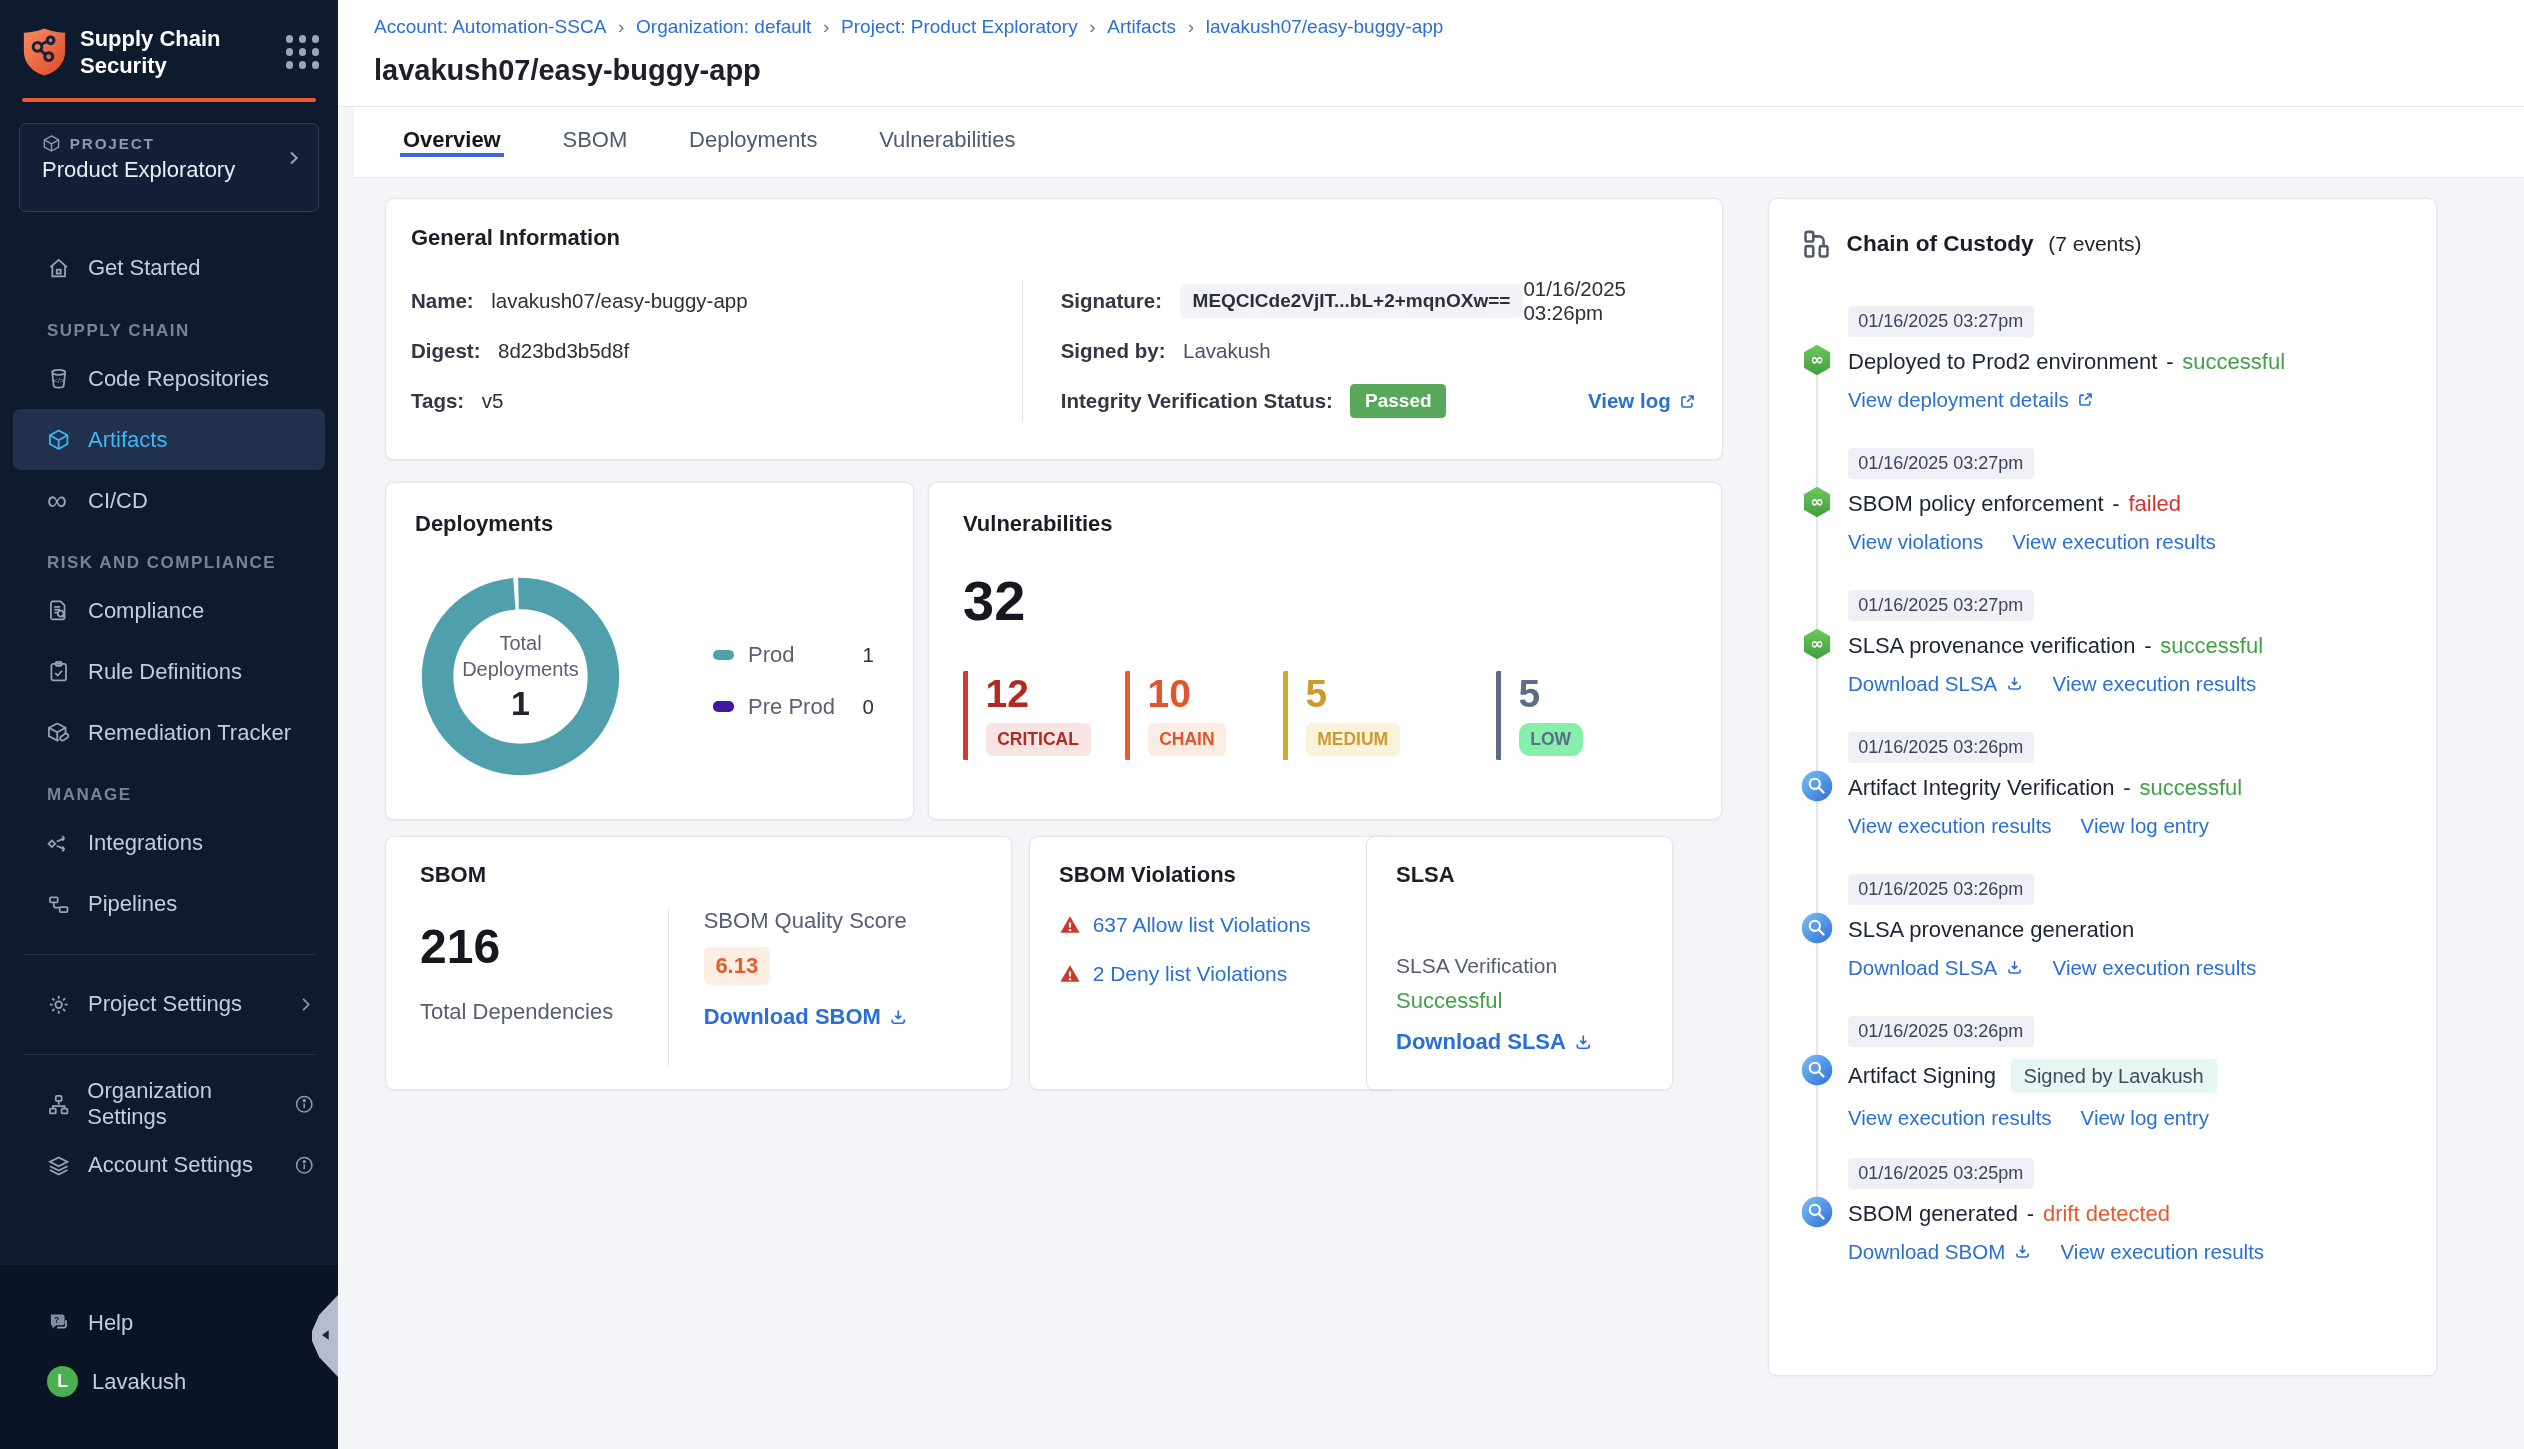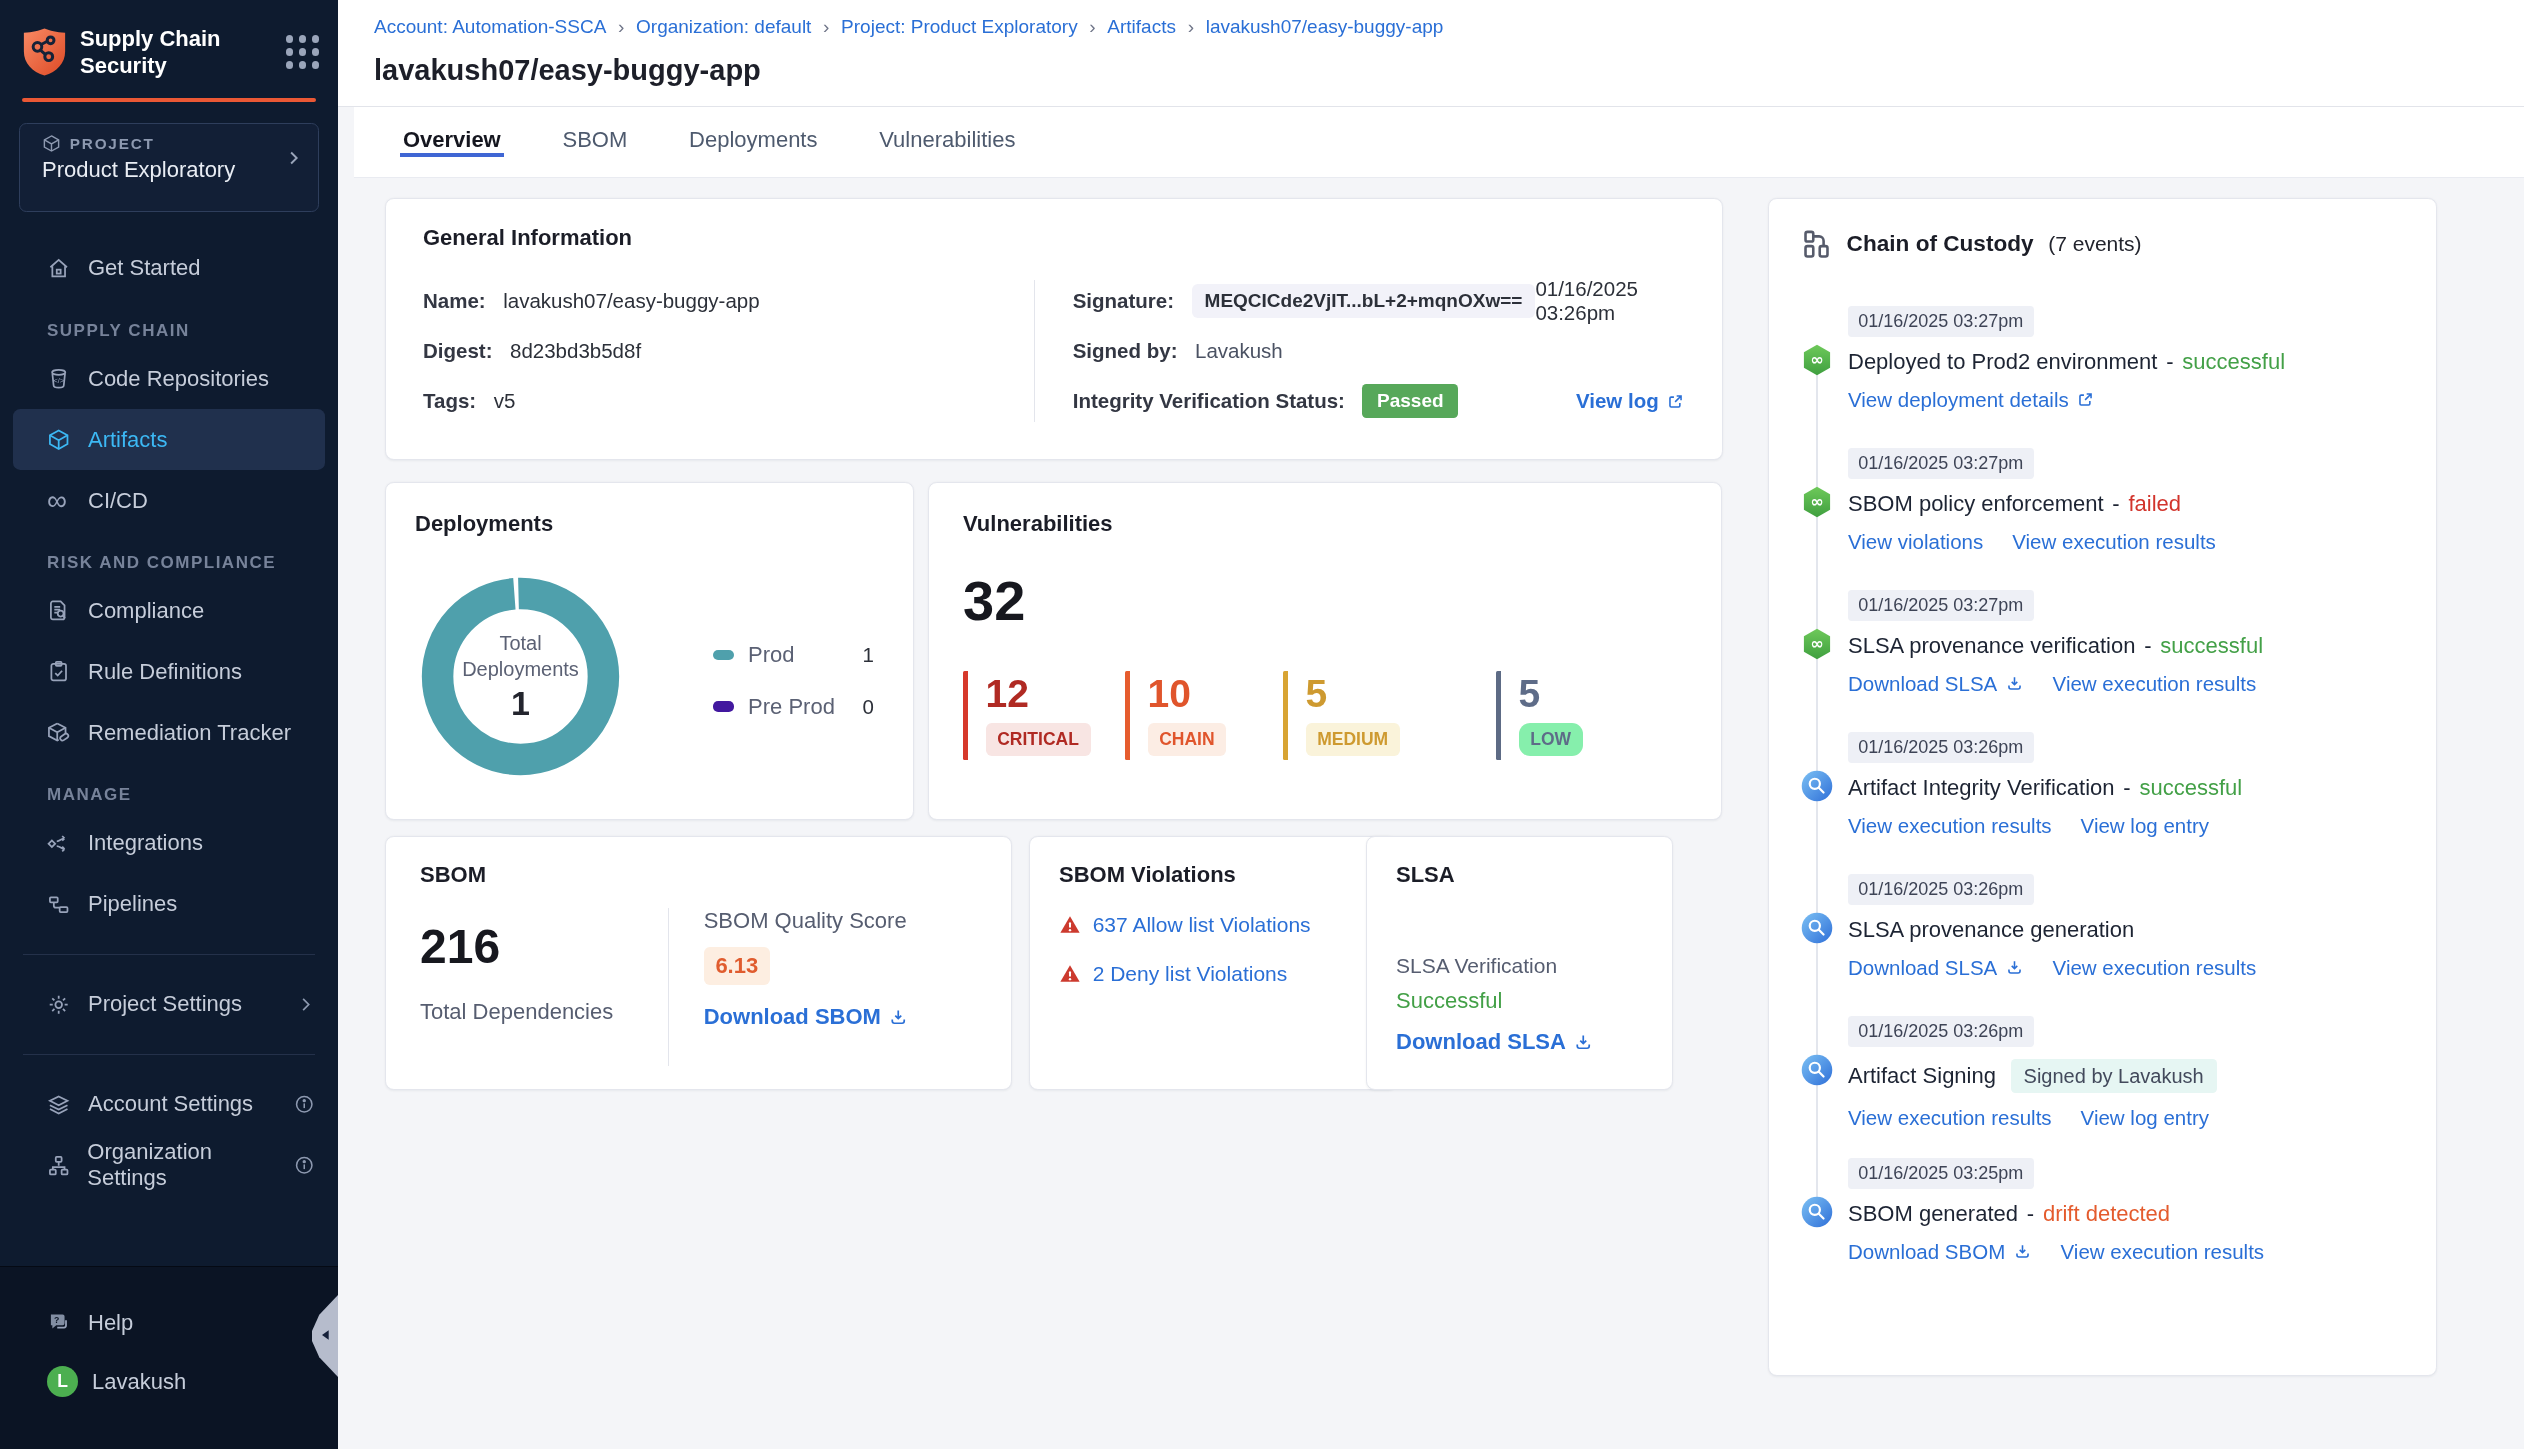--- a/index.html
+++ b/index.html
@@ -51,21 +51,21 @@
     border-bottom:4.4px solid transparent; padding:0 2.9px; }
   .tab.active { color:#15161f; font-weight:700; border-bottom-color:#3f66d4; }
 
   
   .card { position:absolute; background:#fff; border:0.7px solid #e4e6ed; border-radius:8.8px;
     box-shadow:0 0.7px 2.2px rgba(25,30,50,.06); }
   .card-title { font-size:22px; font-weight:700; color:#1b1d27; }
   a.blue-link { color:#2a6fd6; font-weight:600; text-decoration:none; cursor:pointer;
     display:inline-flex; align-items:center; gap:7.3px; }
 
-  .gi-card { left:47px; top:198px; width:1338px; height:262px; padding:26px 37px; }
+  .gi-card { left:47px; top:198px; width:1338px; height:262px; padding:26px 25px; }
   .gi-cols { display:flex; margin-top:25px; }
   .gi-left { width:611px; }
   .gi-divider { width:0.7px; background:#e3e5ec; margin:4.4px 0; }
   .gi-right { flex:1; padding-left:38px; }
   .gi-row { display:flex; align-items:center; height:50px; font-size:20.5px; color:#2c3039; }
   .gi-label { font-weight:600; color:#333743; margin-right:17.5px; white-space:nowrap; }
   .sig-pill { background:#f2f2f9; border-radius:5.8px; padding:5.8px 13px; font-size:19px; font-weight:600; }
   .gi-row .right { margin-left:auto; }
   .badge-passed { background:#57a85a; color:#fff; font-size:19px; font-weight:700;
     padding:5.8px 14.6px; border-radius:4.4px; }
@@ -309,45 +309,45 @@
             <polyline points="9 5 16 12 9 19"></polyline>
           </svg>
       </span>
     </div>
 
     <div class="sb-div"></div>
 
     <div class="nav-row">
       <span class="nicon">
         <svg class="icn" width="23.4" height="23.4" viewBox="0 0 24 24" fill="none" stroke="currentColor" stroke-width="1.8">
-            <path d="M12 3.5 21 8l-9 4.5L3 8z"></path>
-            <path d="M3 12.5 12 17l9-4.5"></path>
-            <path d="M3 16.5 12 21l9-4.5"></path>
-          </svg>
-      </span>
-      <span>Account Settings</span>
+            <rect x="9" y="3" width="6" height="5" rx="1"></rect>
+            <rect x="3" y="16" width="6" height="5" rx="1"></rect>
+            <rect x="15" y="16" width="6" height="5" rx="1"></rect>
+            <path d="M12 8v4M6 16v-2.5h12V16"></path>
+          </svg>
+      </span>
+      <span>Organization Settings</span>
       <span class="nav-right">
         <svg class="icn" width="20.5" height="20.5" viewBox="0 0 24 24" fill="none" stroke="currentColor" stroke-width="1.8">
             <circle cx="12" cy="12" r="9"></circle>
             <line x1="12" y1="11" x2="12" y2="16.5"></line>
             <circle cx="12" cy="7.8" r="1.1" fill="currentColor"></circle>
           </svg>
       </span>
     </div>
 
     <div class="nav-row">
       <span class="nicon">
         <svg class="icn" width="23.4" height="23.4" viewBox="0 0 24 24" fill="none" stroke="currentColor" stroke-width="1.8">
-            <rect x="9" y="3" width="6" height="5" rx="1"></rect>
-            <rect x="3" y="16" width="6" height="5" rx="1"></rect>
-            <rect x="15" y="16" width="6" height="5" rx="1"></rect>
-            <path d="M12 8v4M6 16v-2.5h12V16"></path>
-          </svg>
-      </span>
-      <span>Organization Settings</span>
+            <path d="M12 3.5 21 8l-9 4.5L3 8z"></path>
+            <path d="M3 12.5 12 17l9-4.5"></path>
+            <path d="M3 16.5 12 21l9-4.5"></path>
+          </svg>
+      </span>
+      <span>Account Settings</span>
       <span class="nav-right">
         <svg class="icn" width="20.5" height="20.5" viewBox="0 0 24 24" fill="none" stroke="currentColor" stroke-width="1.8">
             <circle cx="12" cy="12" r="9"></circle>
             <line x1="12" y1="11" x2="12" y2="16.5"></line>
             <circle cx="12" cy="7.8" r="1.1" fill="currentColor"></circle>
           </svg>
       </span>
     </div>
   </nav>
 

